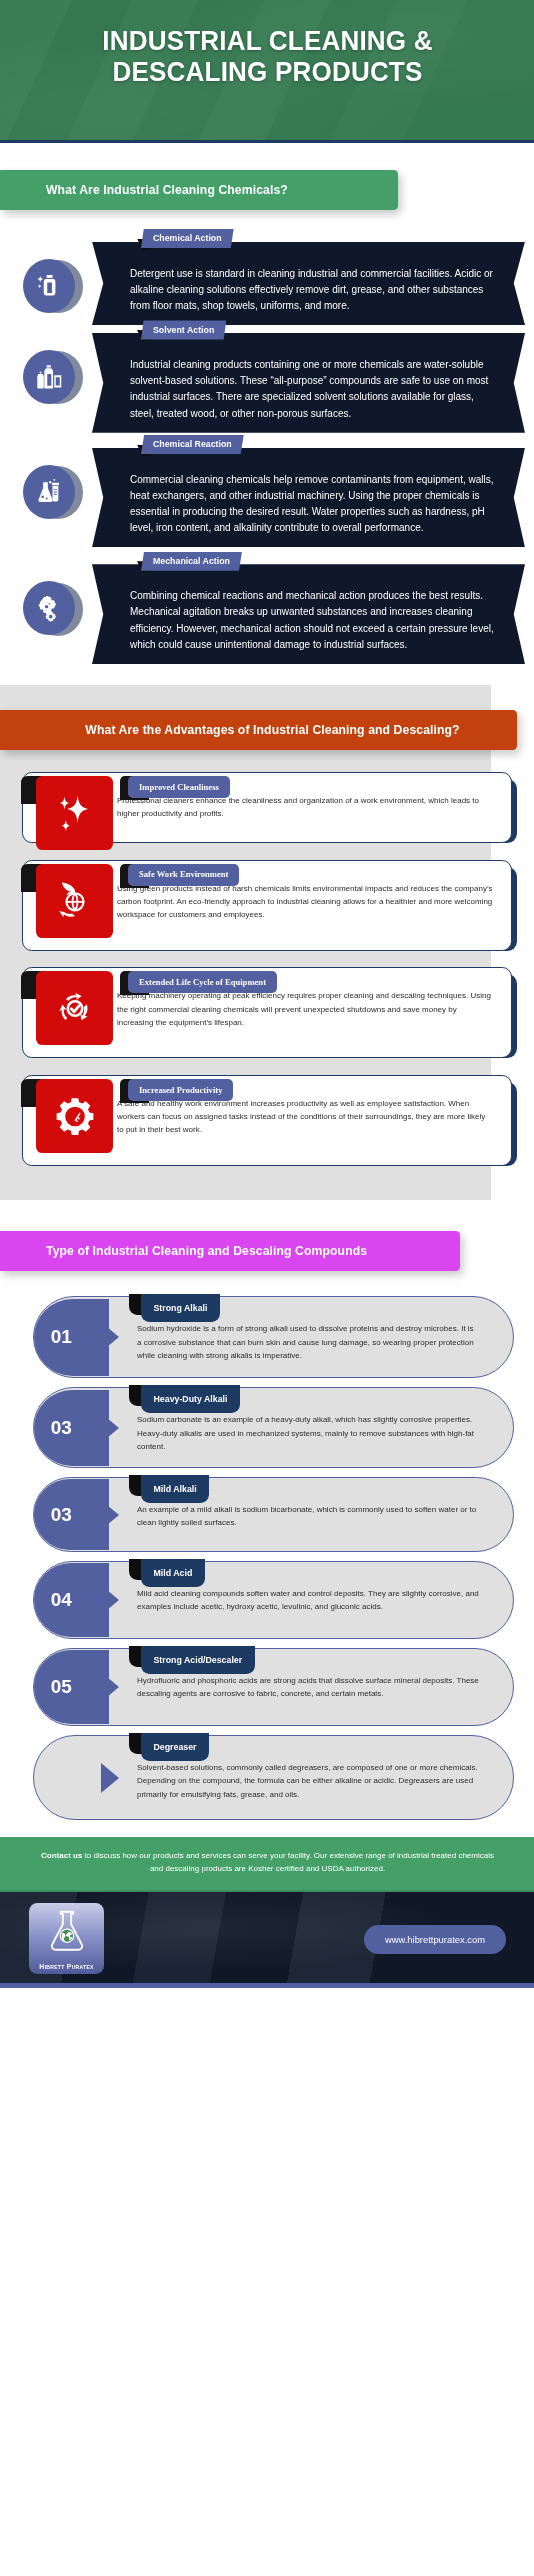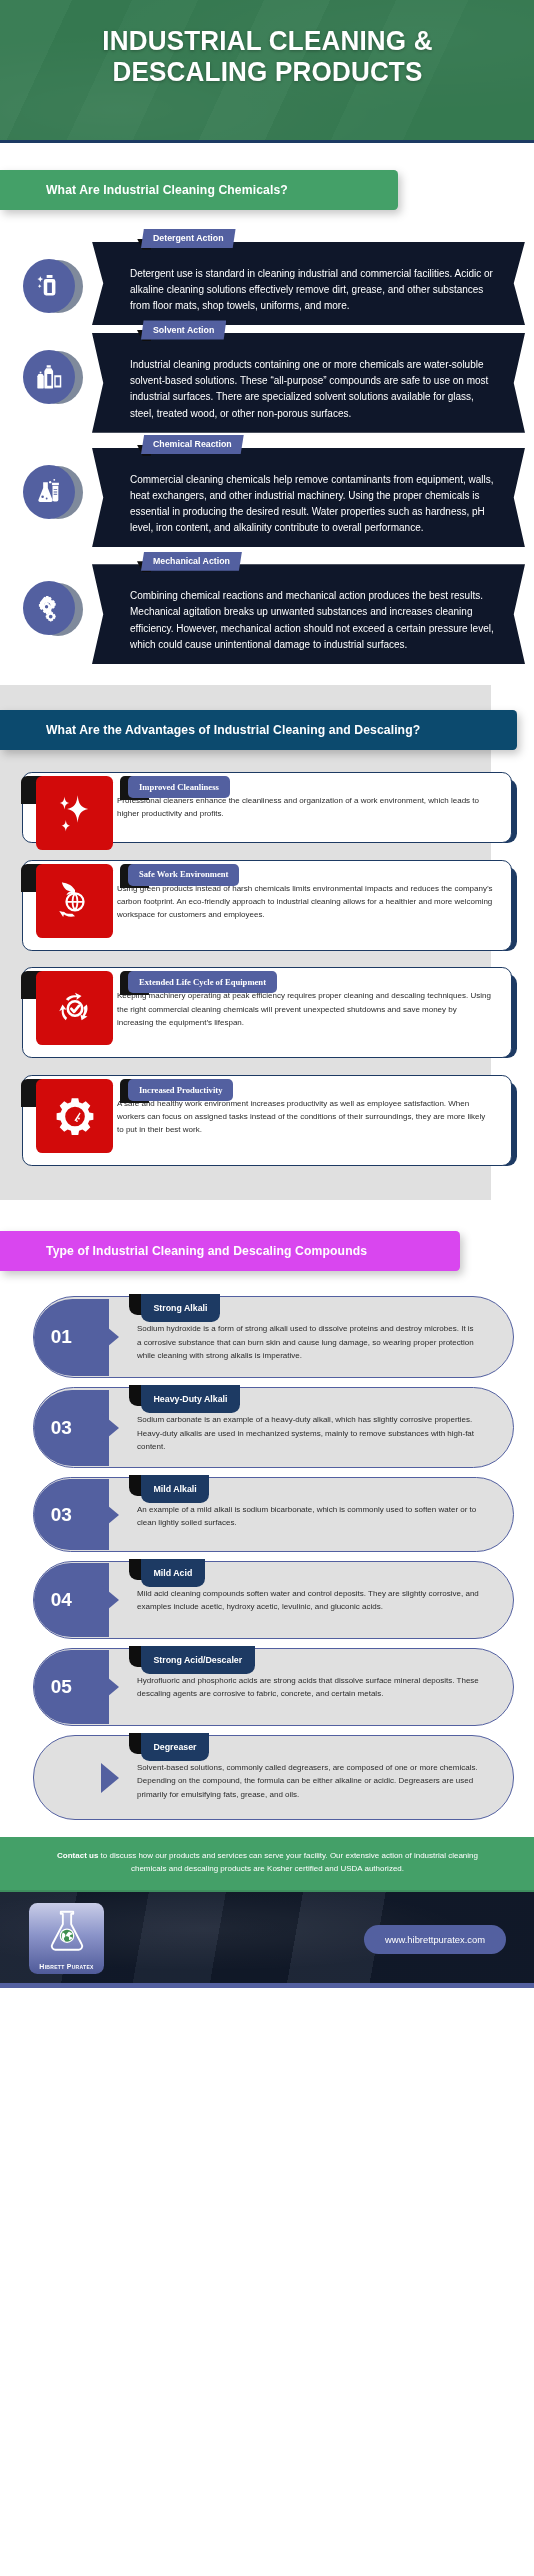--- a/index.html
+++ b/index.html
@@ -64,21 +64,21 @@
     align-items: center;
     padding: 5.6px 18px 5.6px 46px;
     border-radius: 0 4.2px 4.2px 0;
     color: #ffffff;
     font-size: 12.2px;
     font-weight: 700;
     letter-spacing: 0.1px;
     filter: drop-shadow(3.5px 4.9px 4.2px rgba(0,0,0,.22));
   }
   .sec-head.g1 { background:#44a068; }
-  .sec-head.g2 { background:#0c4a6e; width: 517px; }
+  .sec-head.g2 { background:#c2410c; width: 517px; justify-content: center; }
   .sec-head.g3 { background:#d946ef; width: 460px; }
 
   
   .chev-card {
     position: relative;
     width: 535px;
     min-height: 78px;
     margin-bottom: 5.6px;
   }
   .chev-body {
@@ -325,21 +325,21 @@
     </div>
 
     <div style="height:18px"></div>
 
     <div class="chev-card" style="min-height:86px;">
       <div class="chev-tab-shadow"></div>
       <div class="chev-body">
         <span>Detergent use is standard in cleaning industrial and commercial facilities. Acidic or alkaline cleaning solutions effectively remove dirt, grease, and other substances from floor mats, shop towels, uniforms, and more.</span>
       </div>
       <div class="chev-tab">
-        <span>Detergent Action</span>
+        <span>Chemical Action</span>
       </div>
       <div class="chev-icon">
         <div class="shade"></div>
         <div class="disc">
           <svg viewBox="0 0 48 48">
               <path d="M20 6h10v5h-10z"></path>
               <path d="M19 13h12a4 4 0 0 1 4 4v20a4 4 0 0 1-4 4H19a4 4 0 0 1-4-4V17a4 4 0 0 1 4-4zm2 6v18h8V19z"></path>
               <path d="M9 8l1.6 3.6L14 13l-3.4 1.5L9 18l-1.5-3.5L4 13l3.5-1.4z"></path>
               <path d="M8 22l1 2.2 2.2 1-2.2 1L8 28.4 7 26.2 4.8 25.2 7 24.2z"></path>
             </svg>
@@ -589,21 +589,21 @@
         <div class="num-tab-shadow"></div>
         <div class="num-tab">
           <span>Degreaser</span>
         </div>
         <span>Solvent-based solutions, commonly called degreasers, are composed of one or more chemicals. Depending on the compound, the formula can be either alkaline or acidic. Degreasers are used primarily for emulsifying fats, grease, and oils.</span>
       </div>
     </div>
   </div>
 
   <div class="contact">
-    <b>Contact us</b><span> to discuss how our products and services can serve your facility. Our extensive action of industrial cleaning chemicals and descaling products are Kosher certified and USDA authorized.</span>
+    <b>Contact us</b><span> to discuss how our products and services can serve your facility. Our extensive range of industrial treated chemicals and descaling products are Kosher certified and USDA authorized.</span>
   </div>
 
   <div class="foot">
     <div class="foot-photo"></div>
     <div class="logo-box">
       <svg viewBox="0 0 100 86" style="width:52px;height:46px;margin-top:2.1px;">
         <path d="M38 6h24v4h-4v20l20 38a7 7 0 0 1-6 11H28a7 7 0 0 1-6-11l20-38V10h-4z" fill="none" stroke="#ffffff" stroke-width="3.6" stroke-linejoin="round"></path>
         <circle cx="50" cy="52" r="14" fill="#ffffff"></circle>
         <circle cx="50" cy="52" r="11.6" fill="#3f8f4f"></circle>
         <path d="M42 46c3 1 5 3 5 6s-3 3-3 6 3 3 2 6c-4-2-6-6-6-10s1-6 2-8zm12-2c2 2 5 2 7 5-2 2-5 1-6 4 2 2 5 1 5 4-1 3-4 2-6 4-1-3 1-5-1-7-2-1-4 0-5-2 1-4 4-6 6-8z" fill="#ffffff"></path>

